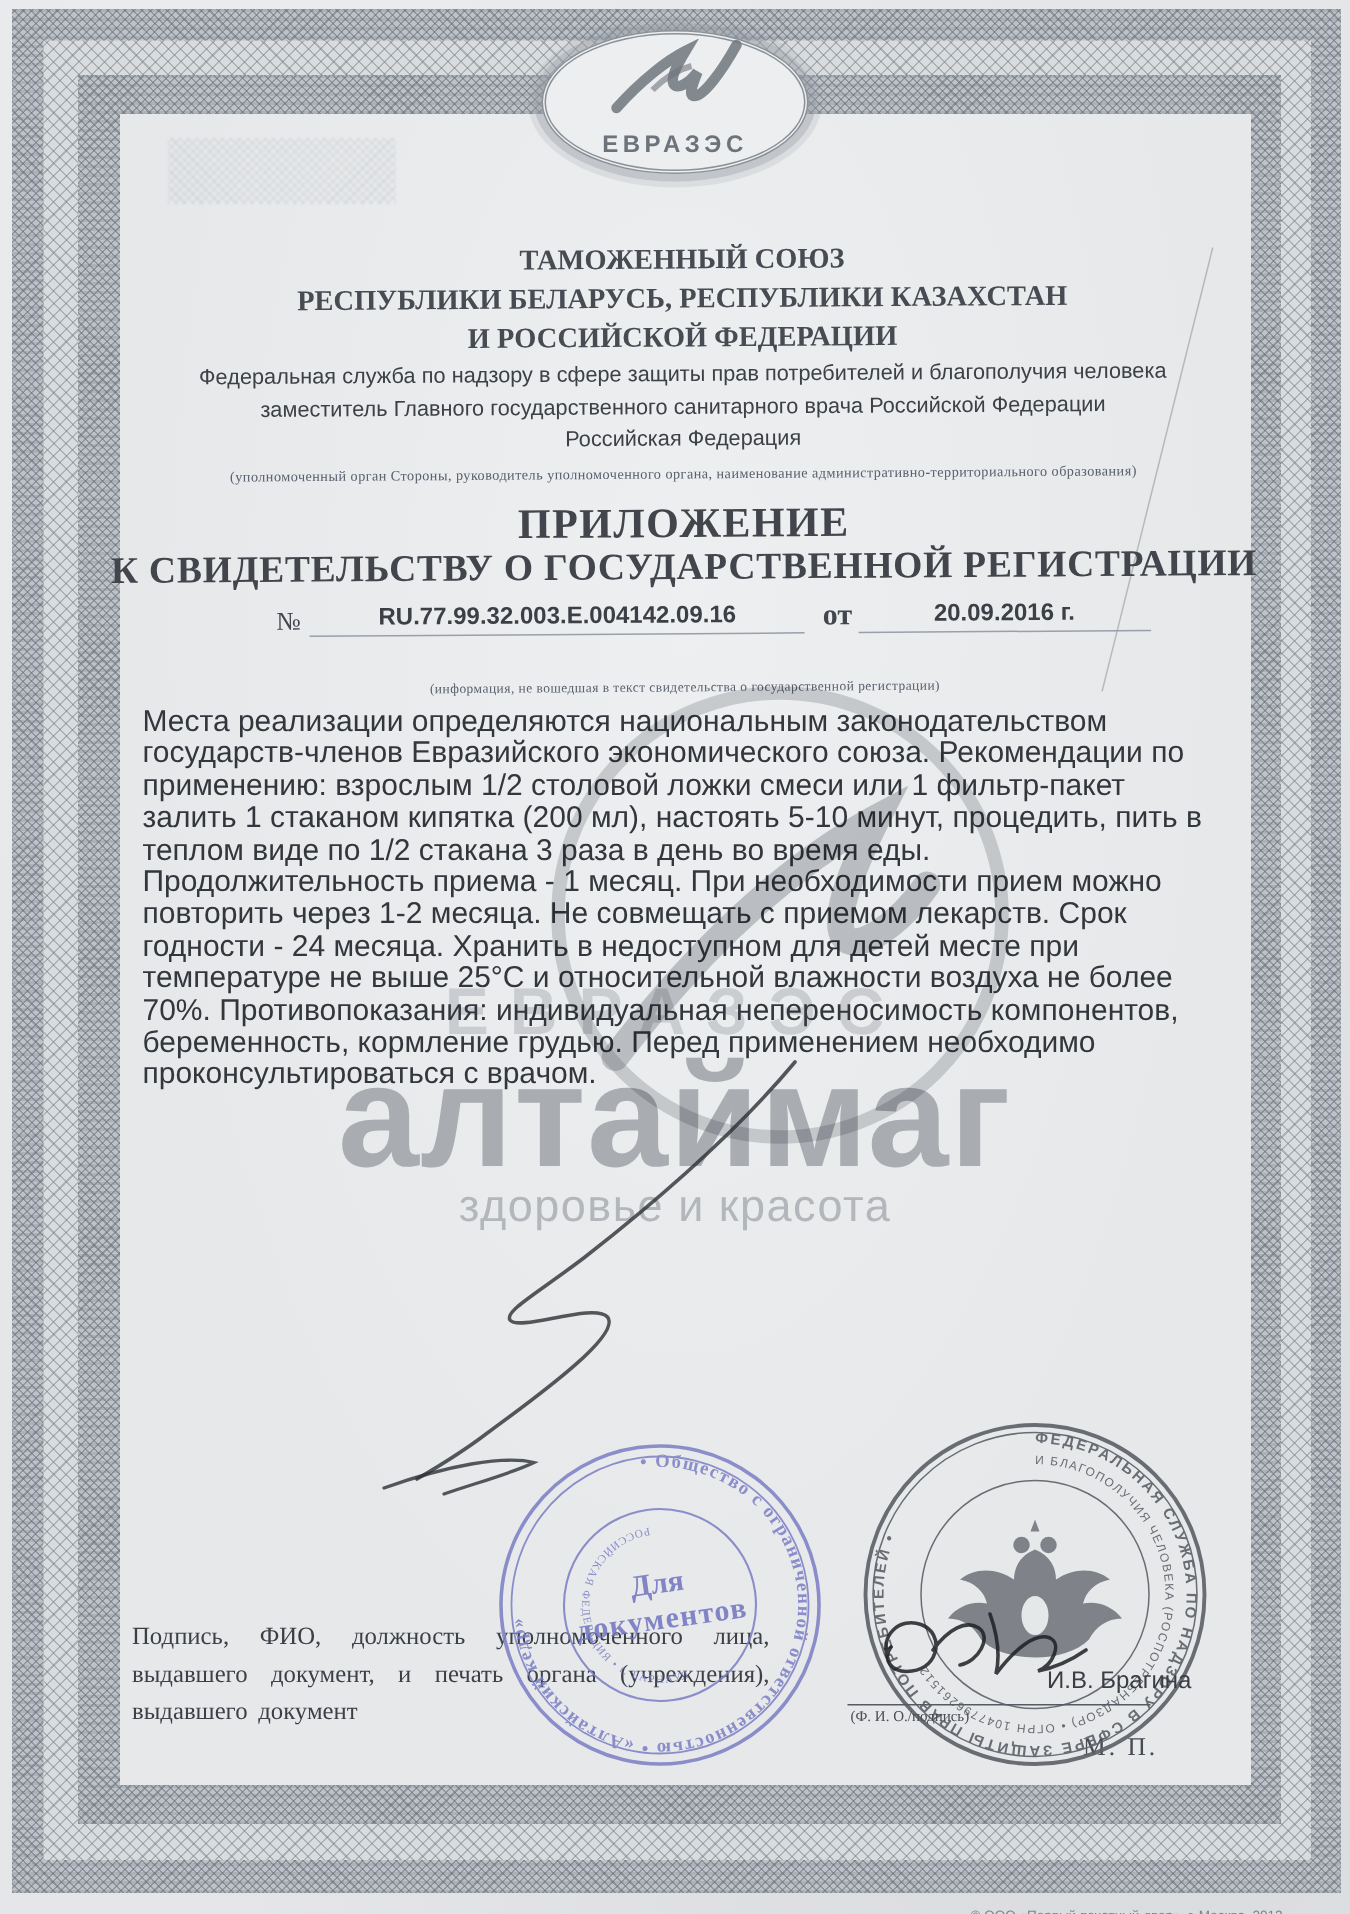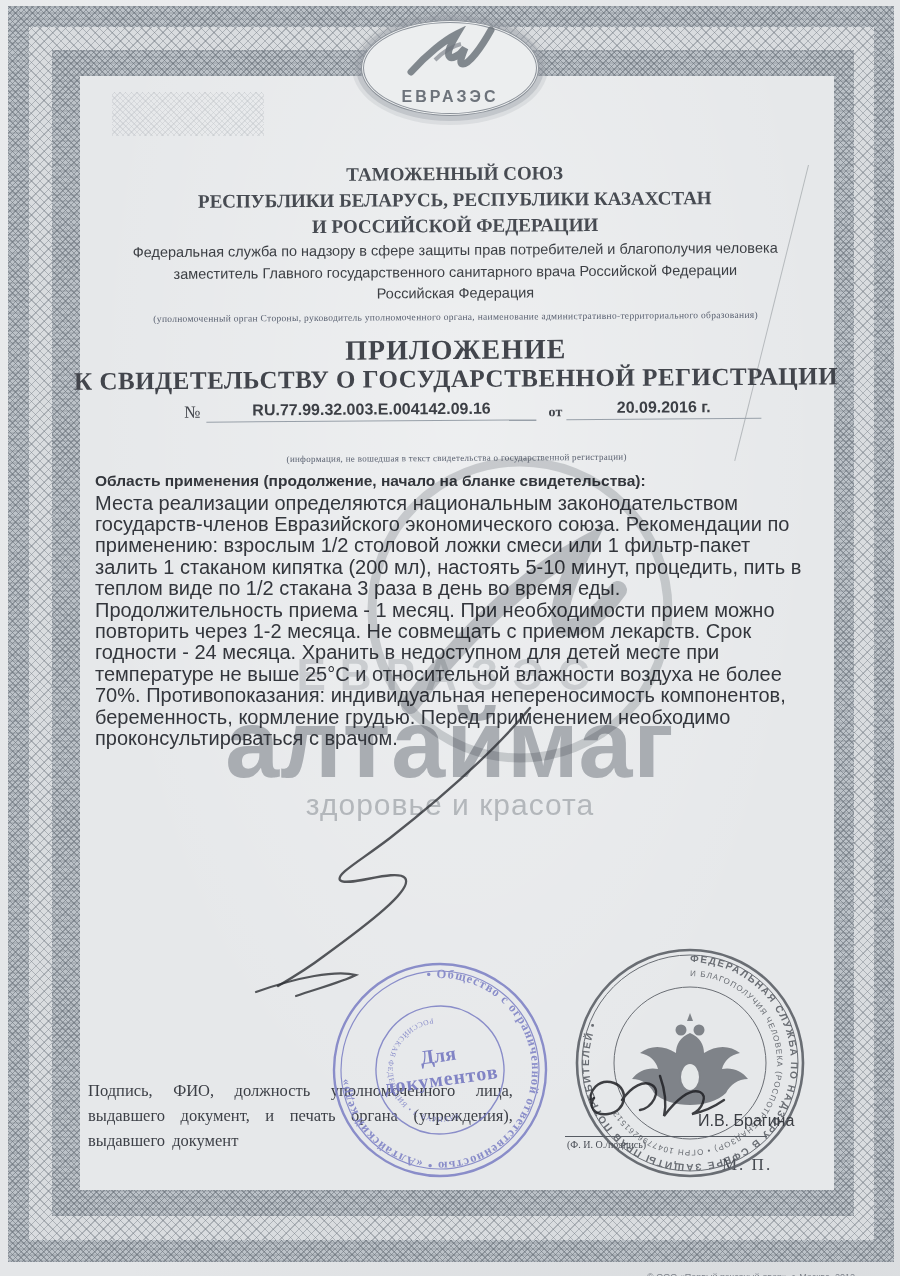--- a/index.html
+++ b/index.html
@@ -72,21 +72,21 @@
     font-family:"Liberation Serif", serif;font-size:9.5px;color:#596070;letter-spacing:.3px;
   }
   .doc-title1{top:334px;left:70px;right:60px;text-align:center;
     font-family:"Liberation Serif", serif;font-weight:bold;font-size:28px;color:#42454c;letter-spacing:1px;}
   .doc-title2{top:365px;left:40px;right:30px;text-align:center;
     font-family:"Liberation Serif", serif;font-weight:bold;font-size:25px;color:#42454c;letter-spacing:.5px;}
   .num-row{top:400px;left:183px;display:flex;align-items:flex-end;color:#43464d;}
   .no-label{font-family:"Liberation Serif", serif;font-size:17px;}
   .num-ul{border-bottom:1px solid #98a0a9;text-align:center;padding-bottom:2px;}
   .num-val{width:330px;margin-left:6px;font-weight:bold;font-size:16px;color:#3c3f45;}
-  .ot-label{font-family:"Liberation Serif", serif;font-size:14px;margin-left:12px;font-weight:bold;}
+  .ot-label{font-family:"Liberation Serif", serif;font-size:20px;margin-left:12px;font-weight:bold;}
   .date-val{width:195px;margin-left:4px;font-weight:bold;font-size:16px;color:#3c3f45;}
   .info-note{
     top:453px;left:80px;right:70px;text-align:center;
     font-family:"Liberation Serif", serif;font-size:9px;color:#5a6170;letter-spacing:.3px;
   }
   
   .body-block{top:470px;left:95px;width:716px;color:#33363c;z-index:2;}
   .body-heading{font-weight:bold;font-size:15.5px;line-height:21.5px;}
   .body-par{font-size:20px;line-height:21.4px;margin-top:1px;}
   
@@ -169,21 +169,20 @@
     <div class="abs info-note">(информация, не вошедшая в текст свидетельства о государственной регистрации)</div>
   </div>
 
   <svg class="abs ghost-emblem" width="330" height="330" viewBox="0 0 330 330">
     <circle cx="170" cy="160" r="148" fill="none" stroke="rgba(120,126,133,.30)" stroke-width="9"></circle>
     <path d="M60 255 C 110 190 170 130 235 95 C 215 135 205 165 213 175 C 221 185 248 168 268 140" fill="none" stroke="rgba(116,122,129,.38)" stroke-width="18" stroke-linecap="round"></path>
   </svg>
   <div class="abs ghost-evrazes">ЕВРАЗЭС</div>
 
   <div class="abs body-block">
-    <div class="body-heading">Область применения (продолжение, начало на бланке свидетельства):</div>
     <div class="body-par">Места реализации определяются национальным законодательством государств-членов Евразийского экономического союза. Рекомендации по применению: взрослым 1/2 столовой ложки смеси или 1 фильтр-пакет залить 1 стаканом кипятка (200 мл), настоять 5-10 минут, процедить, пить в теплом виде по 1/2 стакана 3 раза в день во время еды. Продолжительность приема - 1 месяц. При необходимости прием можно повторить через 1-2 месяца. Не совмещать с приемом лекарств. Срок годности - 24 месяца. Хранить в недоступном для детей месте при температуре не выше 25°С и относительной влажности воздуха не более 70%. Противопоказания: индивидуальная непереносимость компонентов, беременность, кормление грудью. Перед применением необходимо проконсультироваться с врачом.</div>
   </div>
 
   <div class="abs wm-brand">алтаймаг</div>
   <div class="abs wm-sub">здоровье и красота</div>
 
   <svg class="abs sig-large" width="340" height="310" viewBox="0 0 340 310">
     <path d="M302 10 C 262 58 208 104 162 140 C 132 163 108 176 112 182 C 118 190 168 170 177 180 C 186 191 140 226 96 258 C 79 271 62 281 50 288" fill="none" stroke="rgba(45,48,52,.8)" stroke-width="2.4" stroke-linecap="round"></path>
     <path d="M28 294 C 70 279 108 272 128 277 C 114 284 88 291 68 298" fill="none" stroke="rgba(45,48,52,.8)" stroke-width="2.2" stroke-linecap="round"></path>
   </svg>

